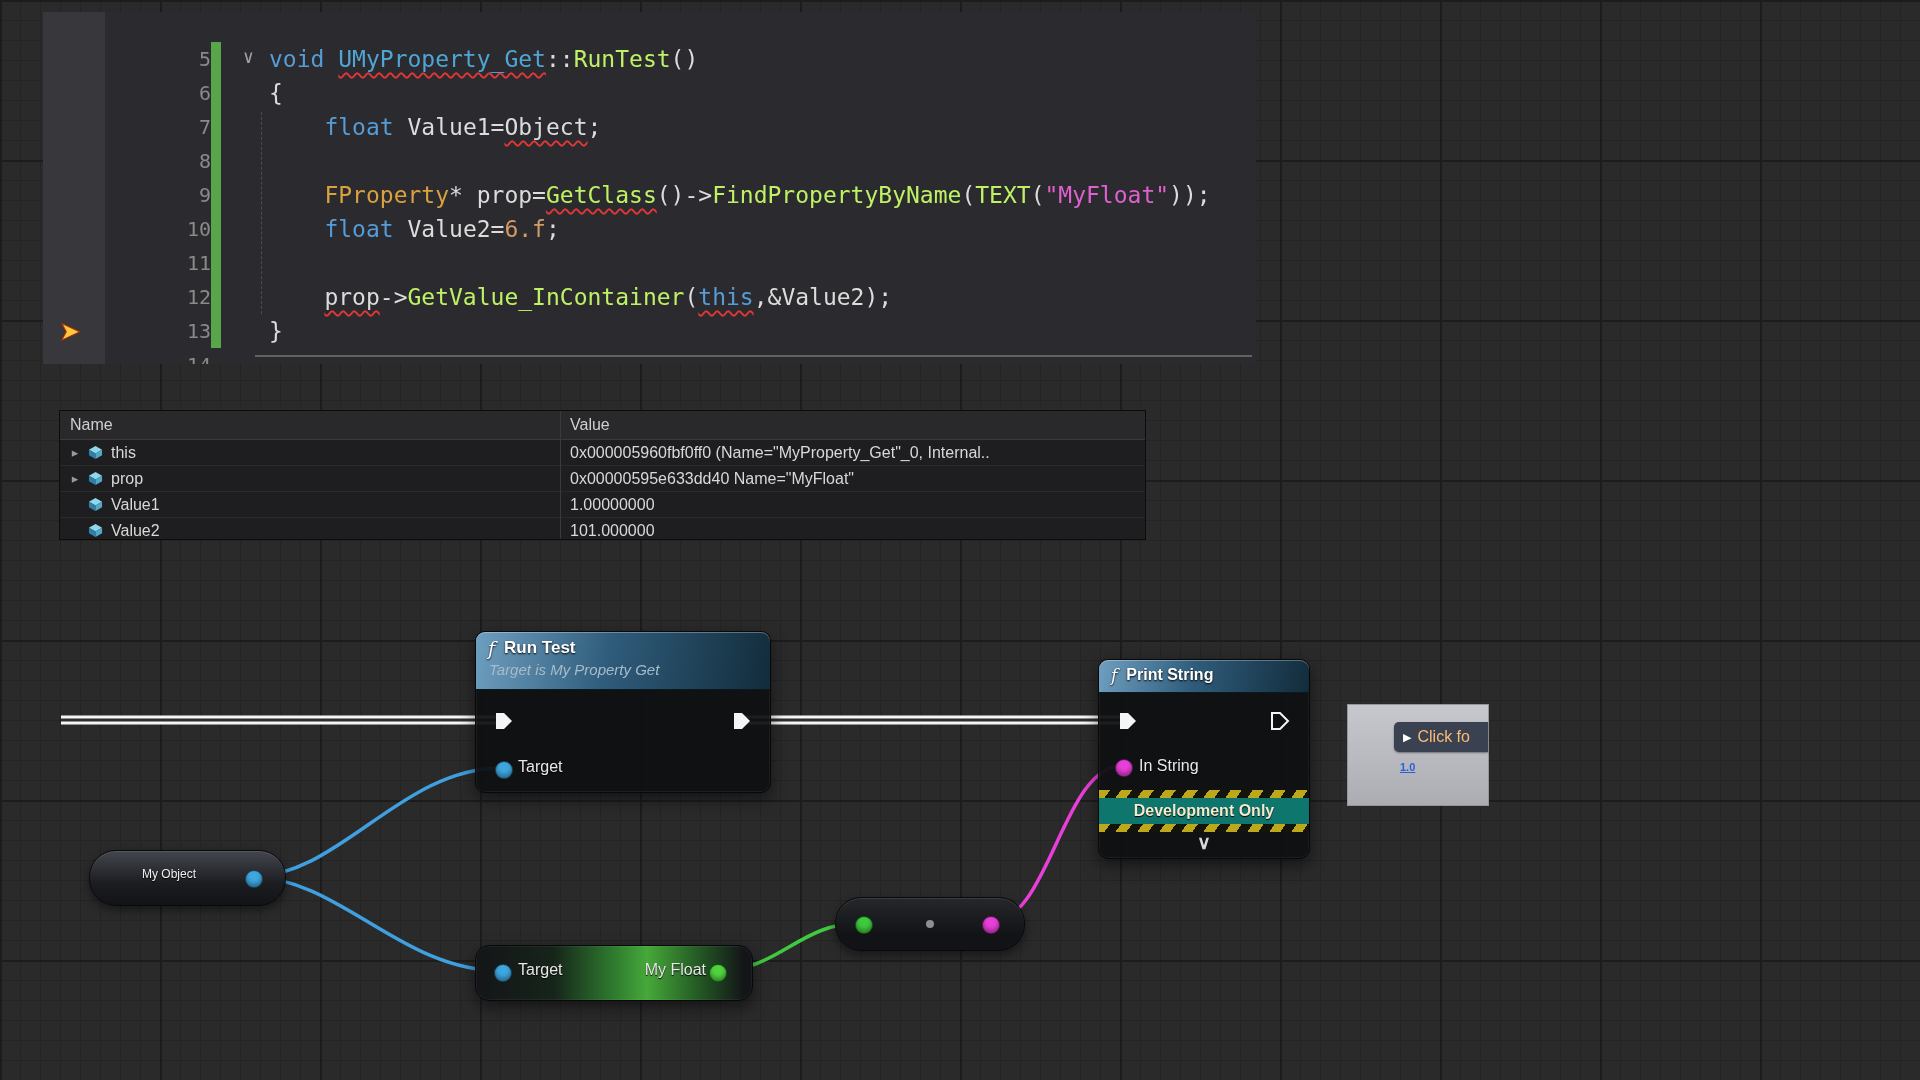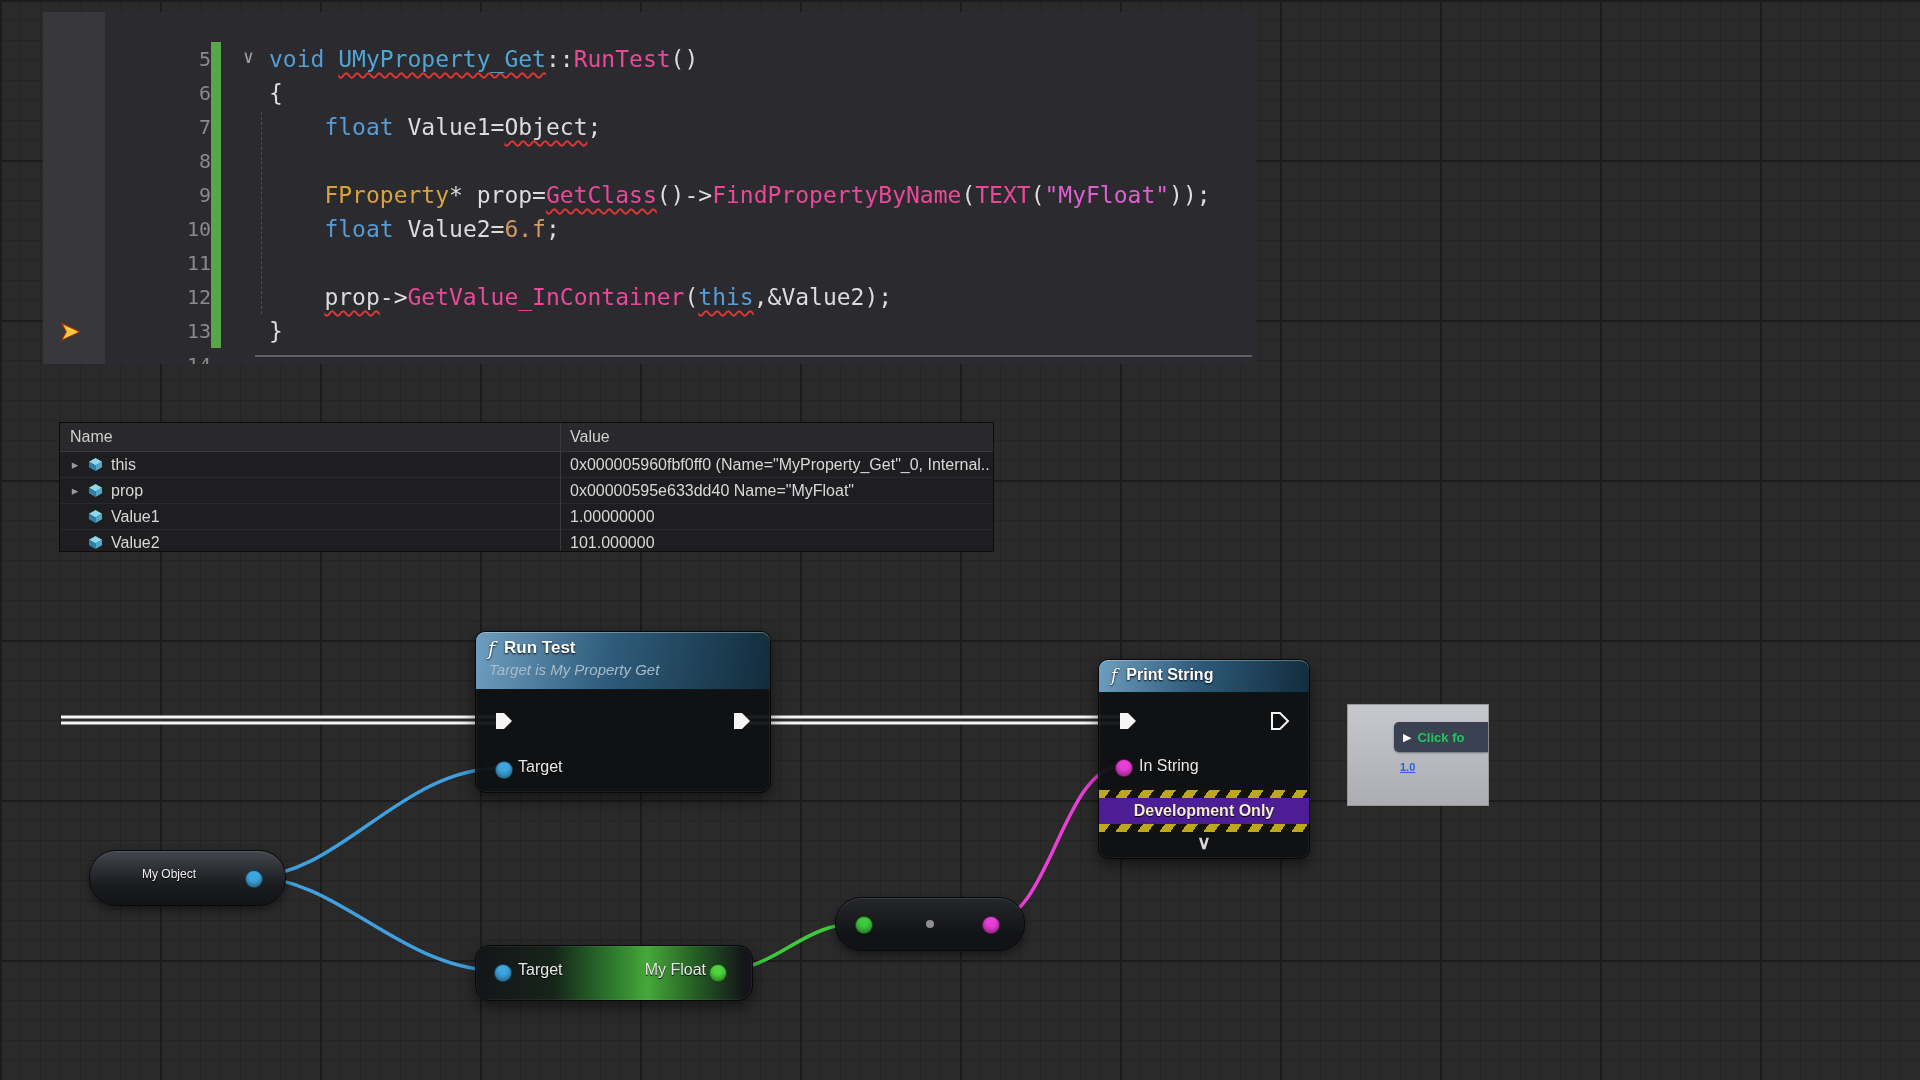--- a/index.html
+++ b/index.html
@@ -26,21 +26,21 @@
   .nsub{font-size:15px;font-style:italic;color:#a7bcc9;margin-top:2px;margin-left:1px;}
   .pin{position:absolute;}
   .pin.circle{width:16px;height:16px;border-radius:50%;border:1px solid rgba(0,0,0,.6);
         box-shadow:inset 0 -3px 4px rgba(0,0,0,.35);}
   .pin-label{position:absolute;font-size:16px;color:#e8e8e8;text-shadow:0 1px 1px #000;}
   .pill{position:absolute;z-index:2;border-radius:27px;border:1px solid #08090a;
         background:linear-gradient(180deg,#43464c 0%,#1b1d21 60%,#121316 100%);
         box-shadow:0 4px 10px rgba(0,0,0,.45), inset 0 1px 0 rgba(255,255,255,.1);}
   .pill-label{position:absolute;font-size:12px;color:#f0f0f0;text-shadow:0 1px 1px #000;}
   .hazard{position:absolute;left:0;right:0;height:8px;background:repeating-linear-gradient(125deg,#bda81c 0 9px,#14140a 9px 18px);}
-  .devtext{position:absolute;left:0;right:0;height:26px;line-height:26px;background:#4c1d95;color:#f2eccf;
+  .devtext{position:absolute;left:0;right:0;height:26px;line-height:26px;background:#0f766e;color:#f2eccf;
         font-weight:bold;font-size:16px;text-align:center;text-shadow:0 1px 1px #000;}
   .nchevron{position:absolute;left:0;right:0;bottom:2px;height:24px;text-align:center;color:#d8d8d8;
         font-size:19px;font-weight:bold;line-height:22px;}
   .reroute-dot{position:absolute;width:8px;height:8px;border-radius:50%;background:#8f8f8f;}
   
   #editor{position:absolute;left:43px;top:12px;width:1213px;height:352px;background:#2b2b2f;z-index:5;overflow:hidden;
         font-family:"DejaVu Sans Mono",monospace;}
   .margin-strip{position:absolute;left:0;top:0;bottom:0;width:62px;background:#38383c;}
   .green-bar{position:absolute;left:168px;top:30px;width:10px;height:306px;background:#57a64a;}
   .indent-guide{position:absolute;left:218px;top:100px;height:202px;width:0;border-left:1px dashed #4d4d4d;}
@@ -50,46 +50,46 @@
   .c-margin{width:62px;position:relative;flex:none;}
   .exec-arrow{position:absolute;left:16px;top:0;font-size:26px;color:#ffc83d;-webkit-text-stroke:1px #b03000;
         font-family:"DejaVu Sans",sans-serif;}
   .c-num{width:106px;flex:none;text-align:right;padding-right:14px;color:#8a8a8a;font-size:20px;}
   .c-code{flex:1;position:relative;padding-left:44px;font-size:23px;white-space:pre;}
   .fold{position:absolute;left:18px;top:-2px;color:#a0a0a0;font-size:18px;}
   .tok{white-space:pre;}
   .tok.pl{color:#dcdcdc}
   .tok.kw{color:#569cd6}
   .tok.type{color:#4fa6d5}
-  .tok.fn{color:#ec4899}
+  .tok.fn{color:#bef264}
   .tok.macro{color:#d9a23f}
   .tok.str{color:#e060d0}
   .tok.num{color:#d19a66}
   .tok.sq{text-decoration:underline wavy #e33636;text-decoration-thickness:1.5px;text-underline-offset:5px;}
   
-  #watch{position:absolute;left:59px;top:410px;width:935px;height:130px;background:#1e1e21;z-index:5;
-        border:1px solid #0c0c0c;box-sizing:border-box;color:#d8d8d8;font-size:16px;margin-top:12px;}
+  #watch{position:absolute;left:59px;top:410px;width:1087px;height:130px;background:#1e1e21;z-index:5;
+        border:1px solid #0c0c0c;box-sizing:border-box;color:#d8d8d8;font-size:16px;}
   .w-header{display:flex;height:28px;line-height:28px;background:#29292c;border-bottom:1px solid #3a3a3d;color:#cfcfcf;}
   .wh-name{width:500px;padding-left:10px;box-sizing:border-box;flex:none;}
   .wh-val{flex:1;padding-left:10px;}
   .w-sep{position:absolute;left:500px;top:0;bottom:0;width:1px;background:#3a3a3d;z-index:2;}
   .w-row{display:flex;height:25px;align-items:center;border-top:1px solid #2a2a2c;}
   .w-row:first-child{border-top:none;}
   .w-name{width:500px;flex:none;display:flex;align-items:center;gap:6px;padding-left:8px;box-sizing:border-box;}
   .w-exp{width:14px;color:#9a9a9a;font-size:13px;text-align:center;flex:none;}
   .w-ico{width:17px;height:15px;flex:none;display:inline-block;}
   .w-val{flex:1;padding-left:10px;white-space:nowrap;overflow:hidden;}
   
   #debug-tooltip{position:absolute;left:1347px;top:704px;width:142px;height:102px;z-index:3;
         background:linear-gradient(180deg,#c6c8cd 0%,#abadb3 100%);border:1px solid #94969b;box-sizing:border-box;}
   .dt-header{position:absolute;left:46px;top:17px;right:0;height:30px;background:#3a4150;border-radius:5px 0 0 5px;
         display:flex;align-items:center;gap:6px;padding-left:9px;overflow:hidden;white-space:nowrap;
         box-shadow:0 1px 2px rgba(0,0,0,.4);}
   .dt-play{color:#fff;font-size:11px;}
-  .dt-title{color:#22c55e;font-weight:bold;font-size:13px;}
+  .dt-title{color:#fdba74;font-weight:normal;font-size:16px;}
   .dt-value{position:absolute;left:52px;top:56px;color:#2b5fd9;font-weight:bold;font-size:11px;text-decoration:underline;}
 </style>
 </head>
 <body>
 
 <div id="canvas">
 
   <svg id="wires">
     <path d="M61 720 H502" stroke="#f5f5f5" stroke-width="9" fill="none"></path>
     <path d="M61 720 H502" stroke="#2e2e2e" stroke-width="3" fill="none"></path>

